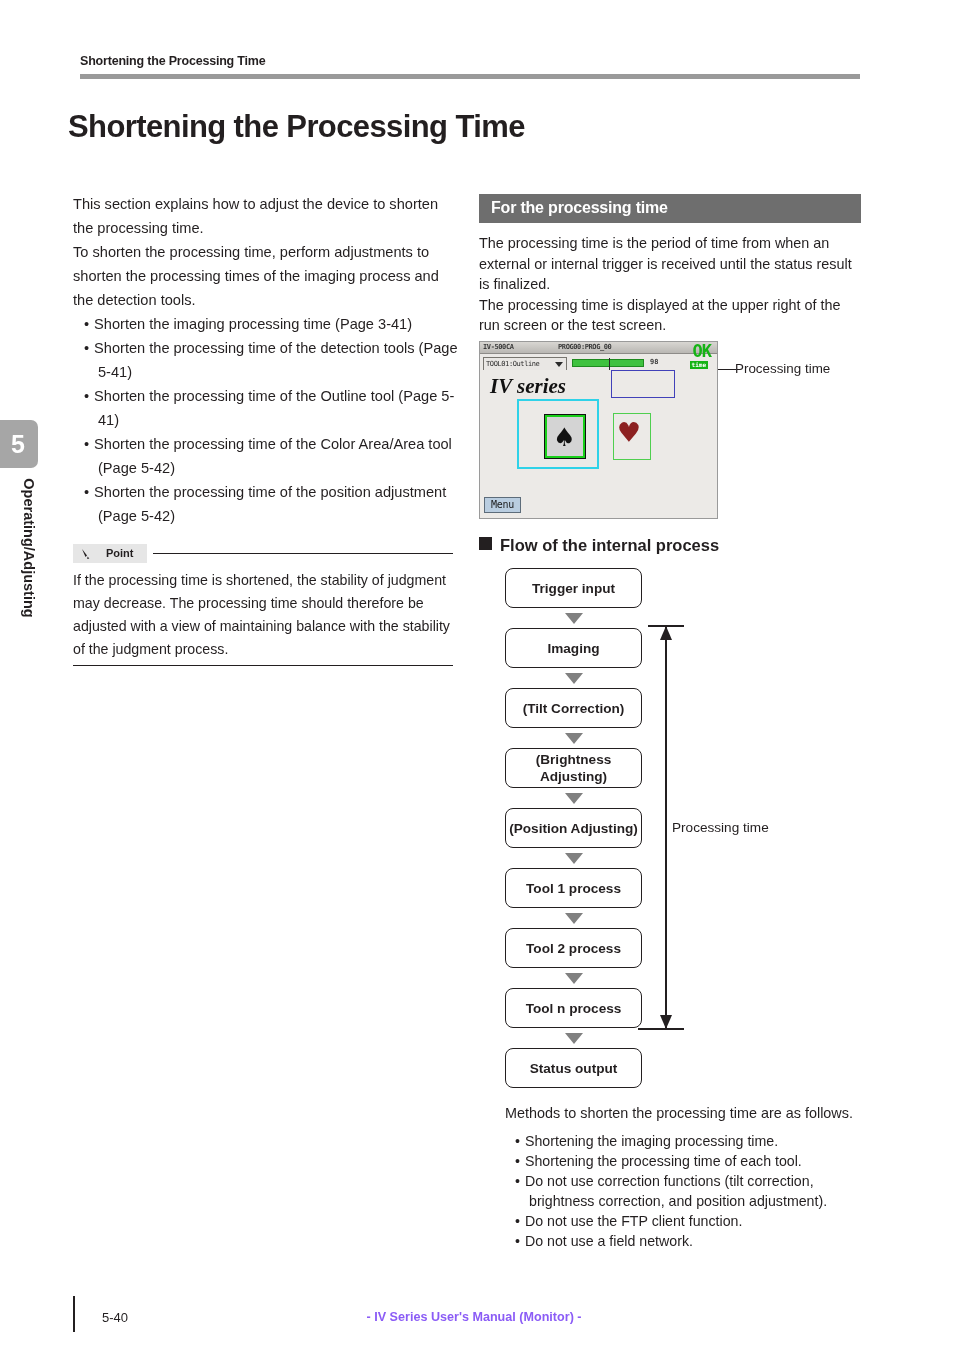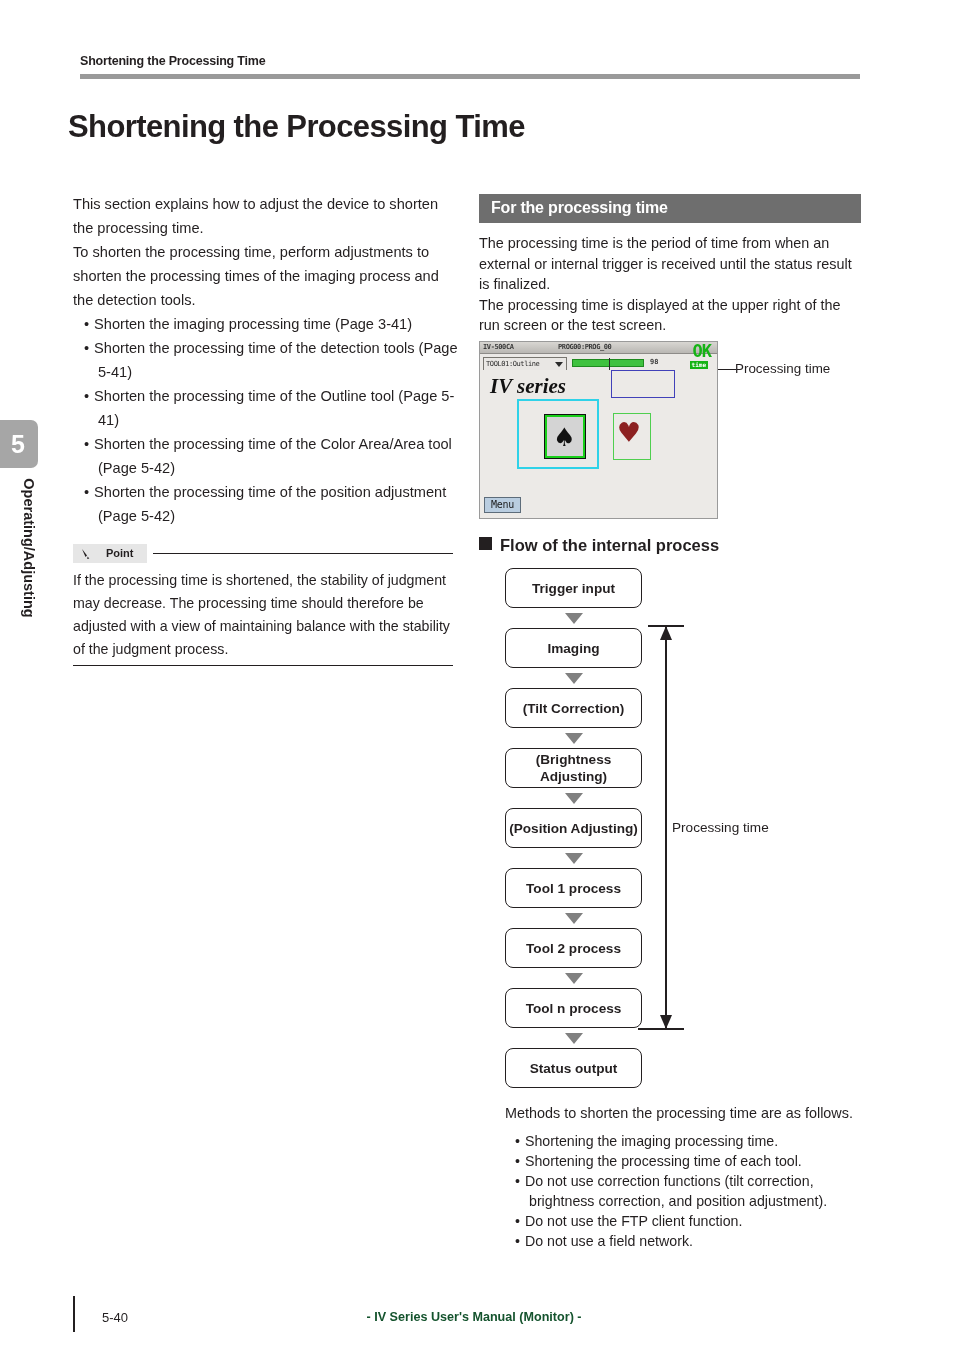--- a/index.html
+++ b/index.html
@@ -543,21 +543,21 @@
     margin-left: 19px;
   }
   .footer-center {
     position: absolute;
     left: 0;
     top: 1310px;
     width: 948px;
     text-align: center;
     font-size: 12.6px;
     font-weight: bold;
-    color: #14532d;
+    color: #8b5cf6;
   }
 </style>
 </head>
 <body>
 
 <div class="page">
 
   <div class="running-head">Shortening the Processing Time</div>
   <div class="head-rule"></div>
 

